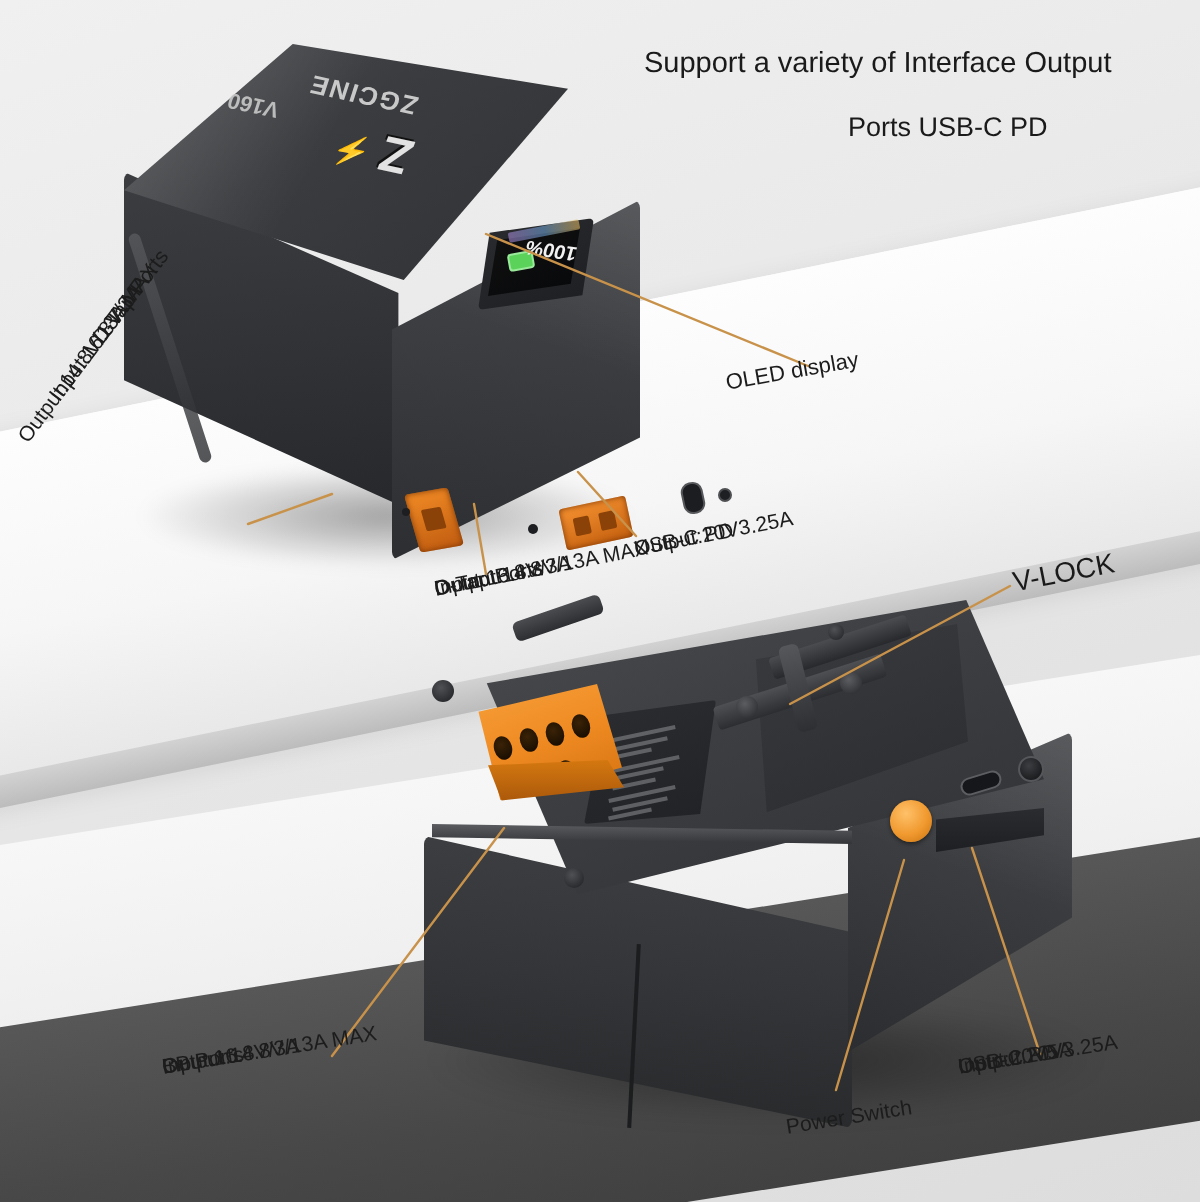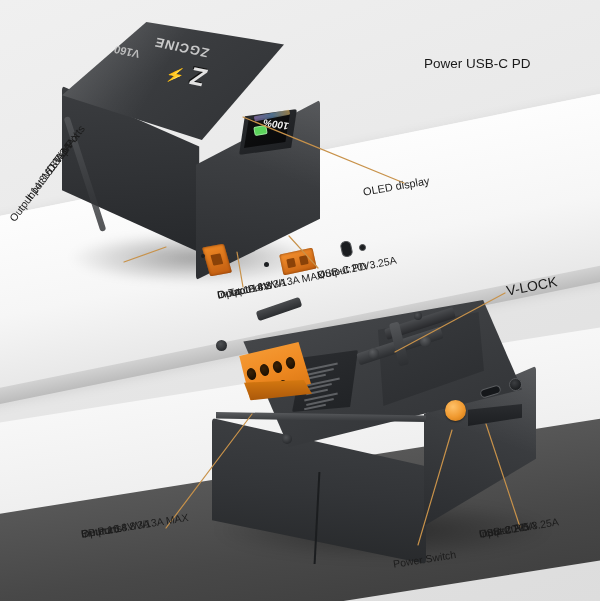--- a/index.html
+++ b/index.html
@@ -325,21 +325,22 @@
       <line x1="166" y1="247" x2="124" y2="262"></line>
       <line x1="237" y1="252" x2="243" y2="287"></line>
       <line x1="289" y1="236" x2="318" y2="268"></line>
       <line x1="395" y1="352" x2="505" y2="293"></line>
       <line x1="252" y1="414" x2="166" y2="528"></line>
       <line x1="452" y1="430" x2="418" y2="545"></line>
       <line x1="486" y1="424" x2="520" y2="527"></line>
     </g>
   </svg>
 
-  <div class="head-sub1">Power USB-C PD</div>
+  <div class="head-main">Support a variety of Interface Output</div>
+  <div class="head-sub1">Ports USB-C PD</div>
 
   <div class="oledlbl">OLED display</div>
   <div class="vlock">V-LOCK</div>
 
   <div class="grp-dtap-left">
     <span class="lbl r r1">D-Tap Ports</span>
     <span class="lbl r r2">Input:16.8V/3A</span>
     <span class="lbl r r3">Output:14.8V/13A MAX</span>
   </div>
 

